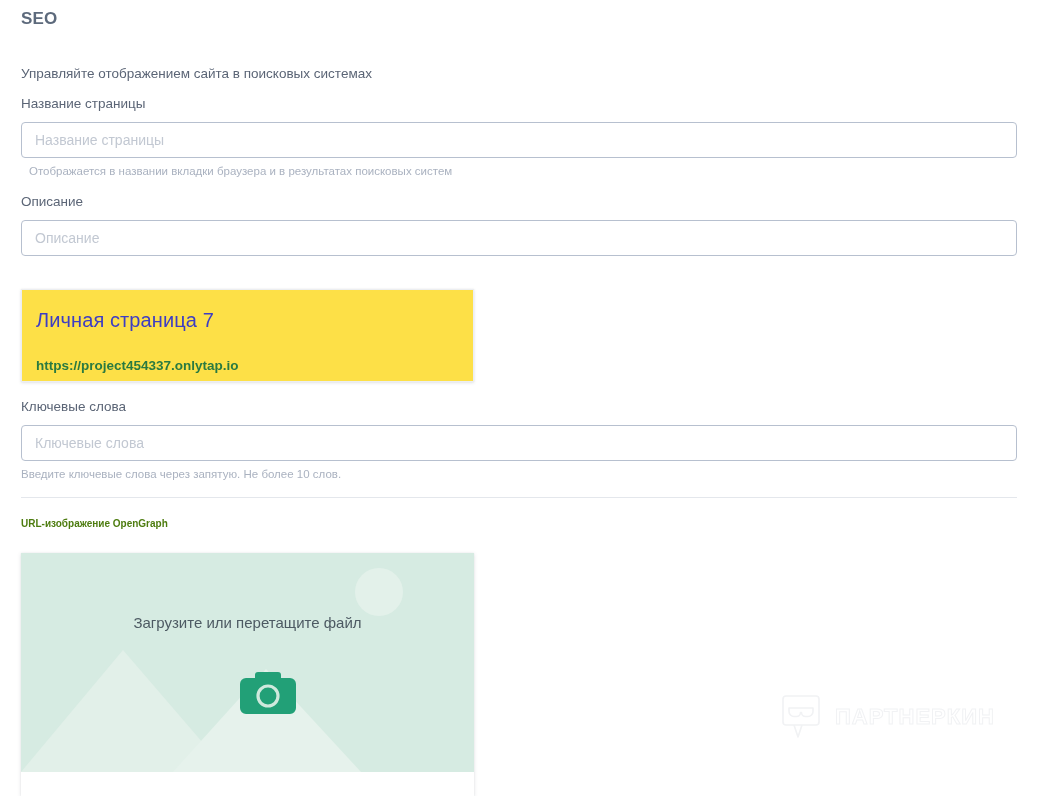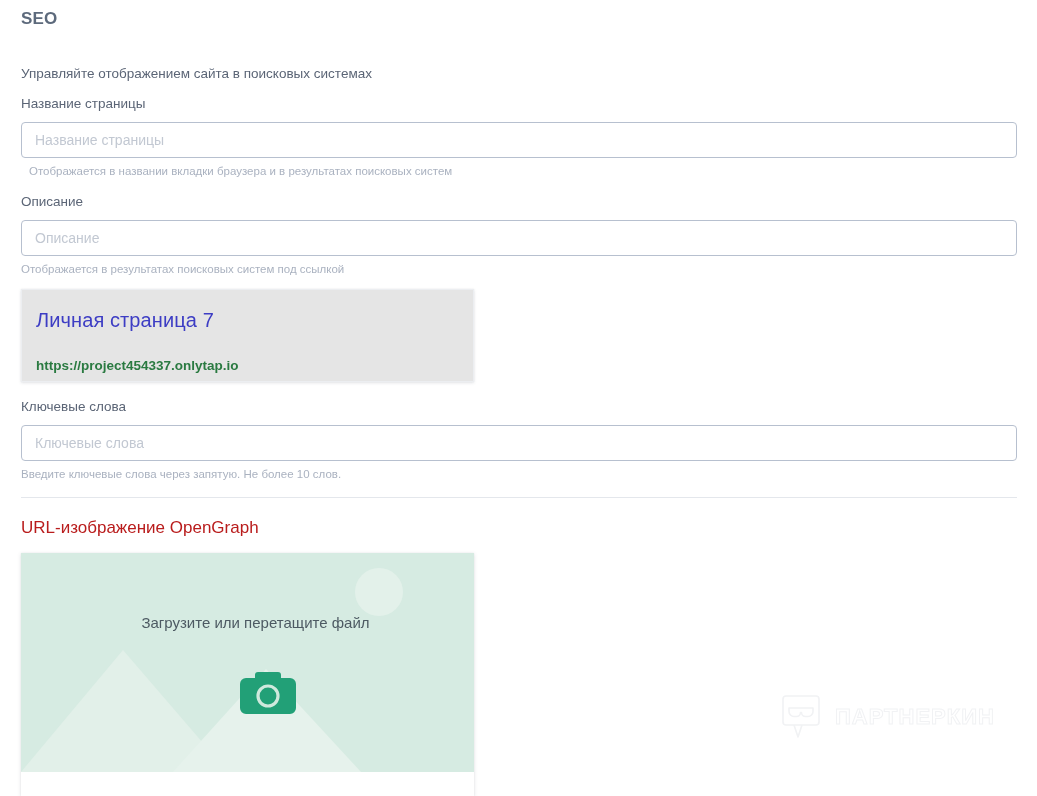--- a/index.html
+++ b/index.html
@@ -89,21 +89,21 @@
   #kw-input     { top: 425px; }
   #kw-hint      { top: 468px; }
 
   
   .serp-card {
     position: absolute;
     left: 21px;
     top: 289px;
     width: 453px;
     height: 93px;
-    background: #e5e5e5;
+    background: #fde047;
     border: 1px solid #eceef1;
     box-shadow: 0 1px 3px rgba(60,70,90,0.14), 0 0 1px rgba(60,70,90,0.10);
   }
   .serp-title {
     position: absolute;
     left: 14px;
     top: 19px;
     font-size: 20px;
     color: #3d3dc4;
     font-weight: 400;
@@ -126,22 +126,23 @@
     width: 996px;
     height: 1px;
     background: #e4e7ec;
   }
 
   
   .og-label {
     position: absolute;
     left: 21px;
     top: 518px;
-    font-size: 17px;
-    color: #b91c1c;
+    font-size: 10px;
+    color: #4d7c0f;
+    font-weight: bold;
   }
 
   .og-card {
     position: absolute;
     left: 21px;
     top: 553px;
     width: 453px;
     height: 243px;
     background: #ffffff;
     box-shadow: 0 1px 4px rgba(60,70,90,0.16), 0 0 1px rgba(60,70,90,0.10);
@@ -164,21 +165,20 @@
   }
   .og-dz-text {
     position: absolute;
     left: 0;
     top: 61px;
     width: 453px;
     text-align: center;
     font-size: 15px;
     color: #4d5a63;
     z-index: 3;
-    margin-left: 8px;
   }
   .og-camera {
     position: absolute;
     left: 219px;
     top: 116px;
     width: 56px;
     height: 45px;
     z-index: 3;
   }
 
@@ -223,21 +223,20 @@
   <div class="seo-title">SEO</div>
 
   <div class="section-desc">Управляйте отображением сайта в поисковых системах</div>
 
   <div class="field-label" id="title-label">Название страницы</div>
   <input class="text-input" id="title-input" type="text" placeholder="Название страницы" style="">
   <div class="field-hint" id="title-hint">Отображается в названии вкладки браузера и в результатах поисковых систем</div>
 
   <div class="field-label" id="desc-label">Описание</div>
   <input class="text-input" id="desc-input" type="text" placeholder="Описание" style="">
-  <div class="field-hint" id="desc-hint">Отображается в результатах поисковых систем под ссылкой</div>
 
   <div class="serp-card">
     <div class="serp-title">Личная страница 7</div>
     <div class="serp-url">https://project454337.onlytap.io</div>
   </div>
 
   <div class="field-label" id="kw-label">Ключевые слова</div>
   <input class="text-input" id="kw-input" type="text" placeholder="Ключевые слова" style="">
   <div class="field-hint" id="kw-hint">Введите ключевые слова через запятую. Не более 10 слов.</div>
 

